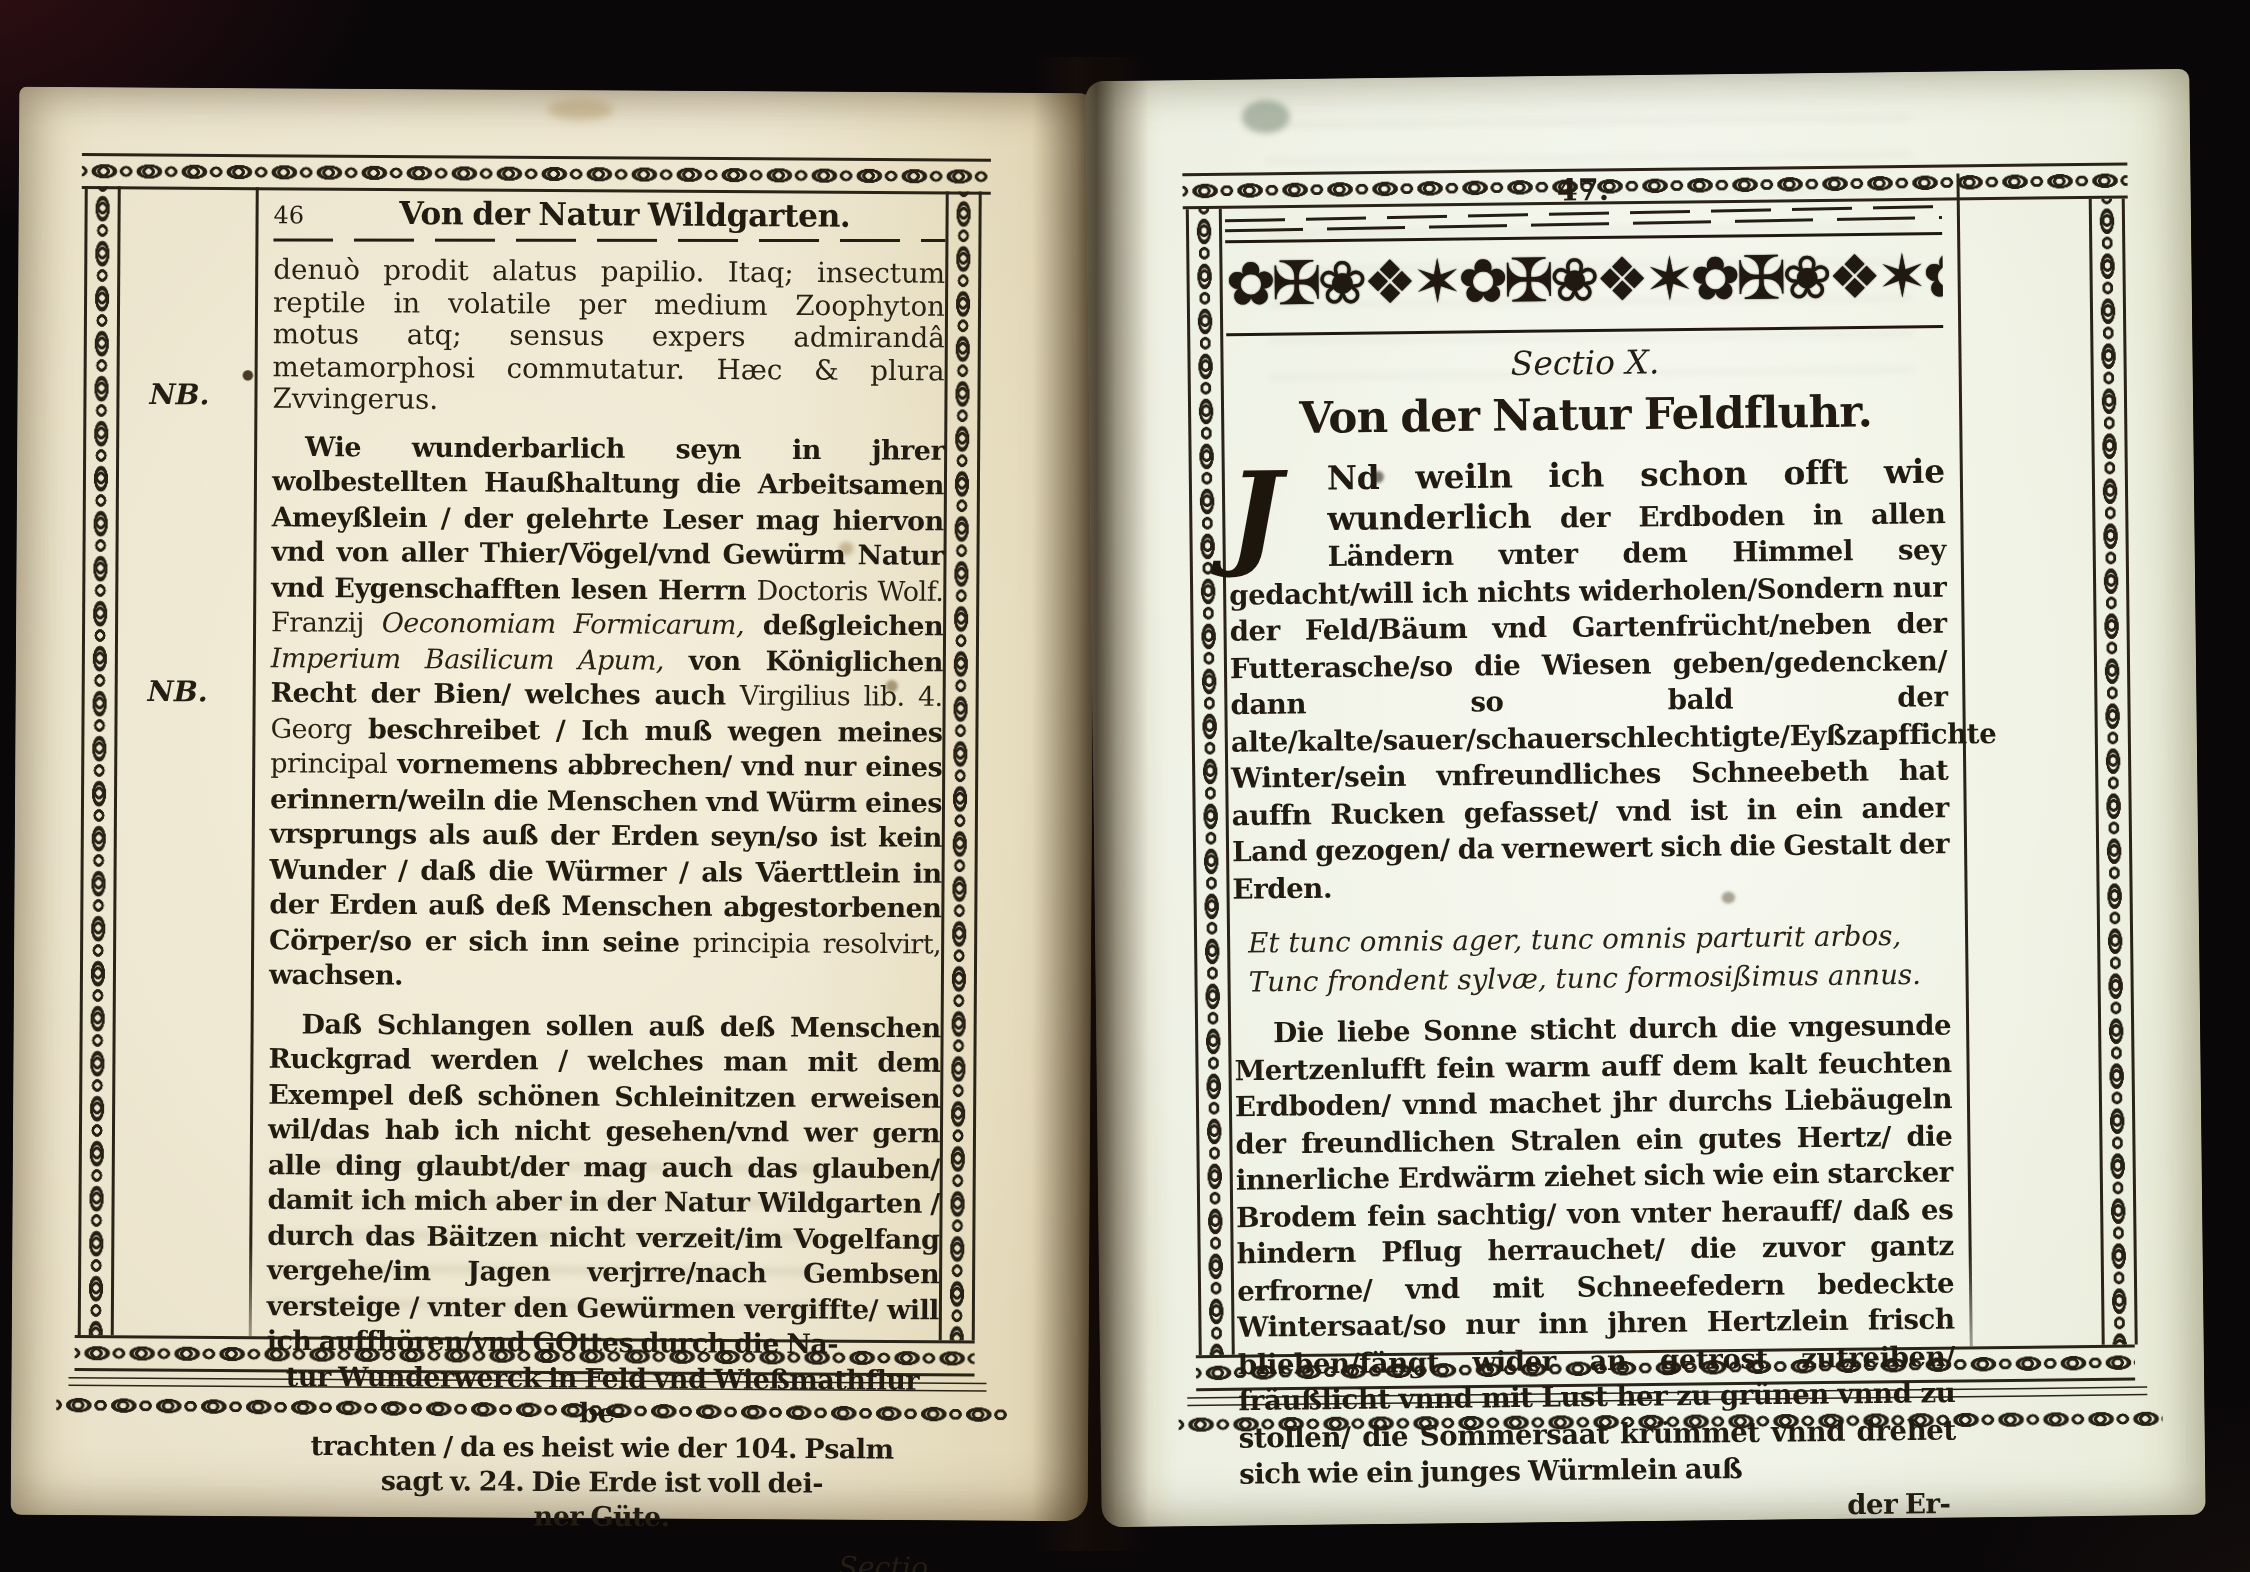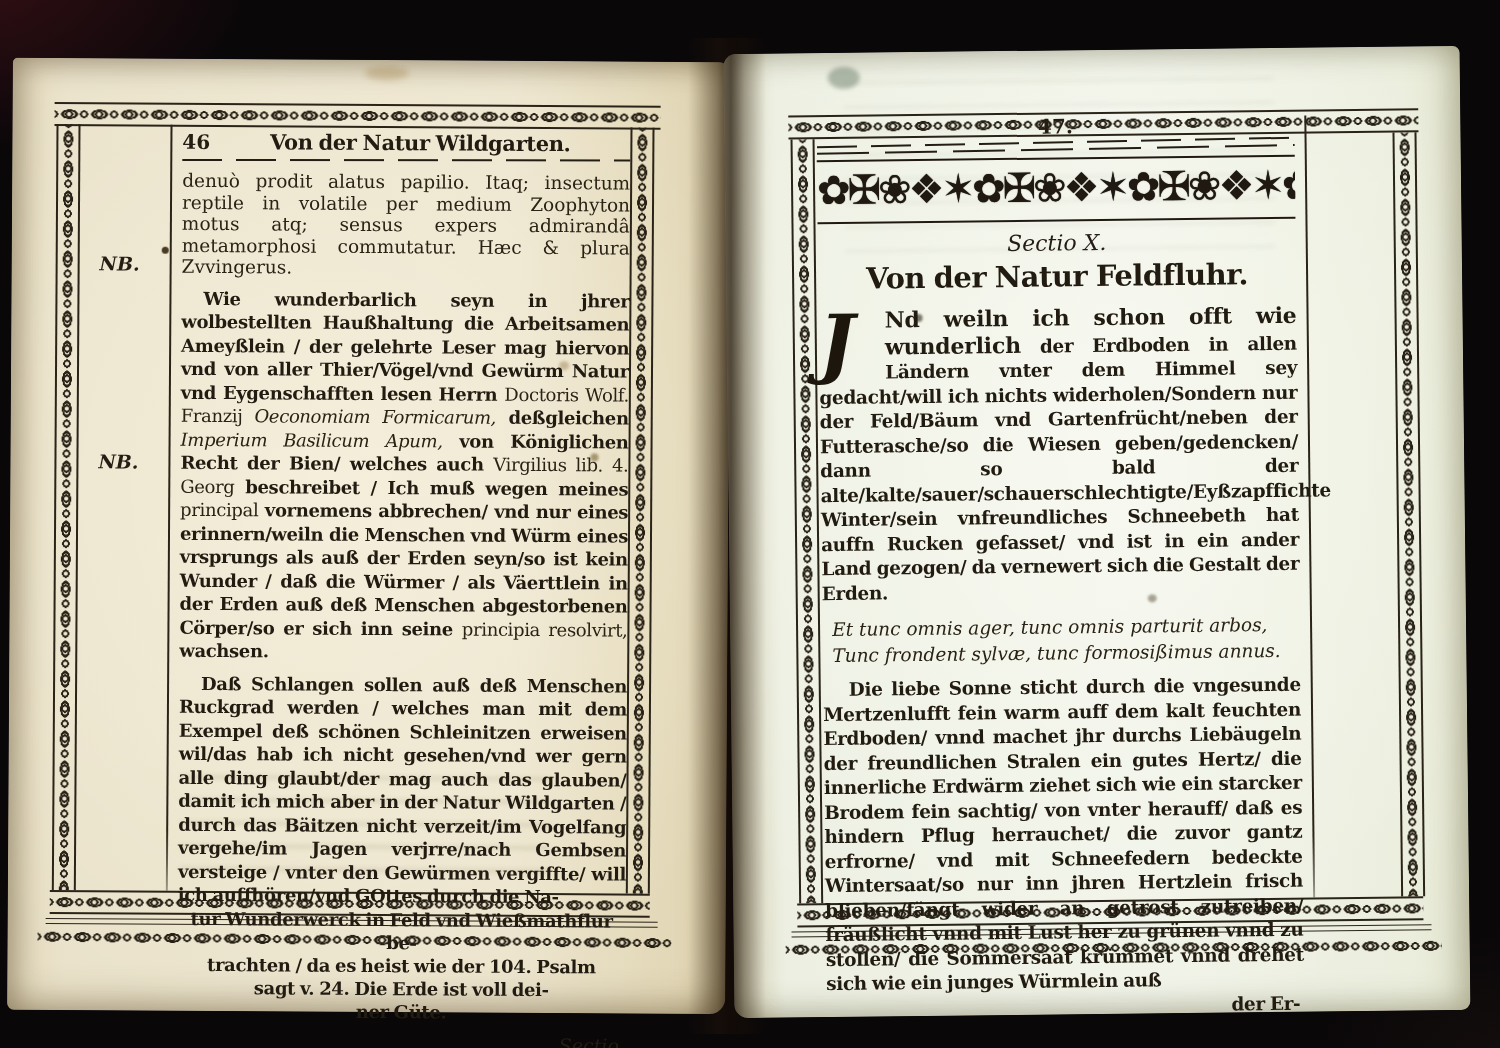--- a/index.html
+++ b/index.html
@@ -67,21 +67,21 @@
   .dblrule{position:absolute;height:4px;border-top:1.5px solid #2a2317;border-bottom:1.5px solid #2a2317;}
   .innerrule{position:absolute;width:2px;background:linear-gradient(#2a2317 92%, rgba(42,35,23,.4));}
   .dashrule{height:2px;background:repeating-linear-gradient(90deg,#241d14 0 40px, rgba(0,0,0,0) 40px 54px);}
   .dashrule.r2{margin-top:5px;background:repeating-linear-gradient(90deg,#241d14 0 52px, rgba(0,0,0,0) 52px 68px);}
   
   .col{position:absolute;z-index:3;}
   .frak{font-weight:700;letter-spacing:-.35px;word-spacing:-1px;color:#221b11;}
   .antiqua{font-weight:400;color:#2a2215;}
   .just{text-align:justify;}
   .headrow{display:flex;align-items:baseline;}
-  .pagenum{font-size:20px;font-weight:700;}
+  .pagenum{font-size:16px;font-weight:400;}
   .runhead{flex:1;text-align:center;font-size:21px;}
   .para{margin:0;}
   .lp-latin{margin-top:10px;font-size:18.5px;line-height:21.5px;}
   .lp-de{margin-top:9px;font-size:18px;line-height:23.5px;text-indent:22px;}
   .taper{text-align:center;font-size:18px;line-height:23px;}
   .catchword{margin-top:10px;text-align:right;font-style:italic;font-size:19px;padding-right:6px;}
   .marginnote{position:absolute;font-style:italic;font-weight:700;font-size:19px;z-index:4;}
   .rp-num{text-align:center;font-size:20px;font-weight:700;}
   .band{
     margin-top:7px;height:60px;overflow:hidden;text-align:center;

